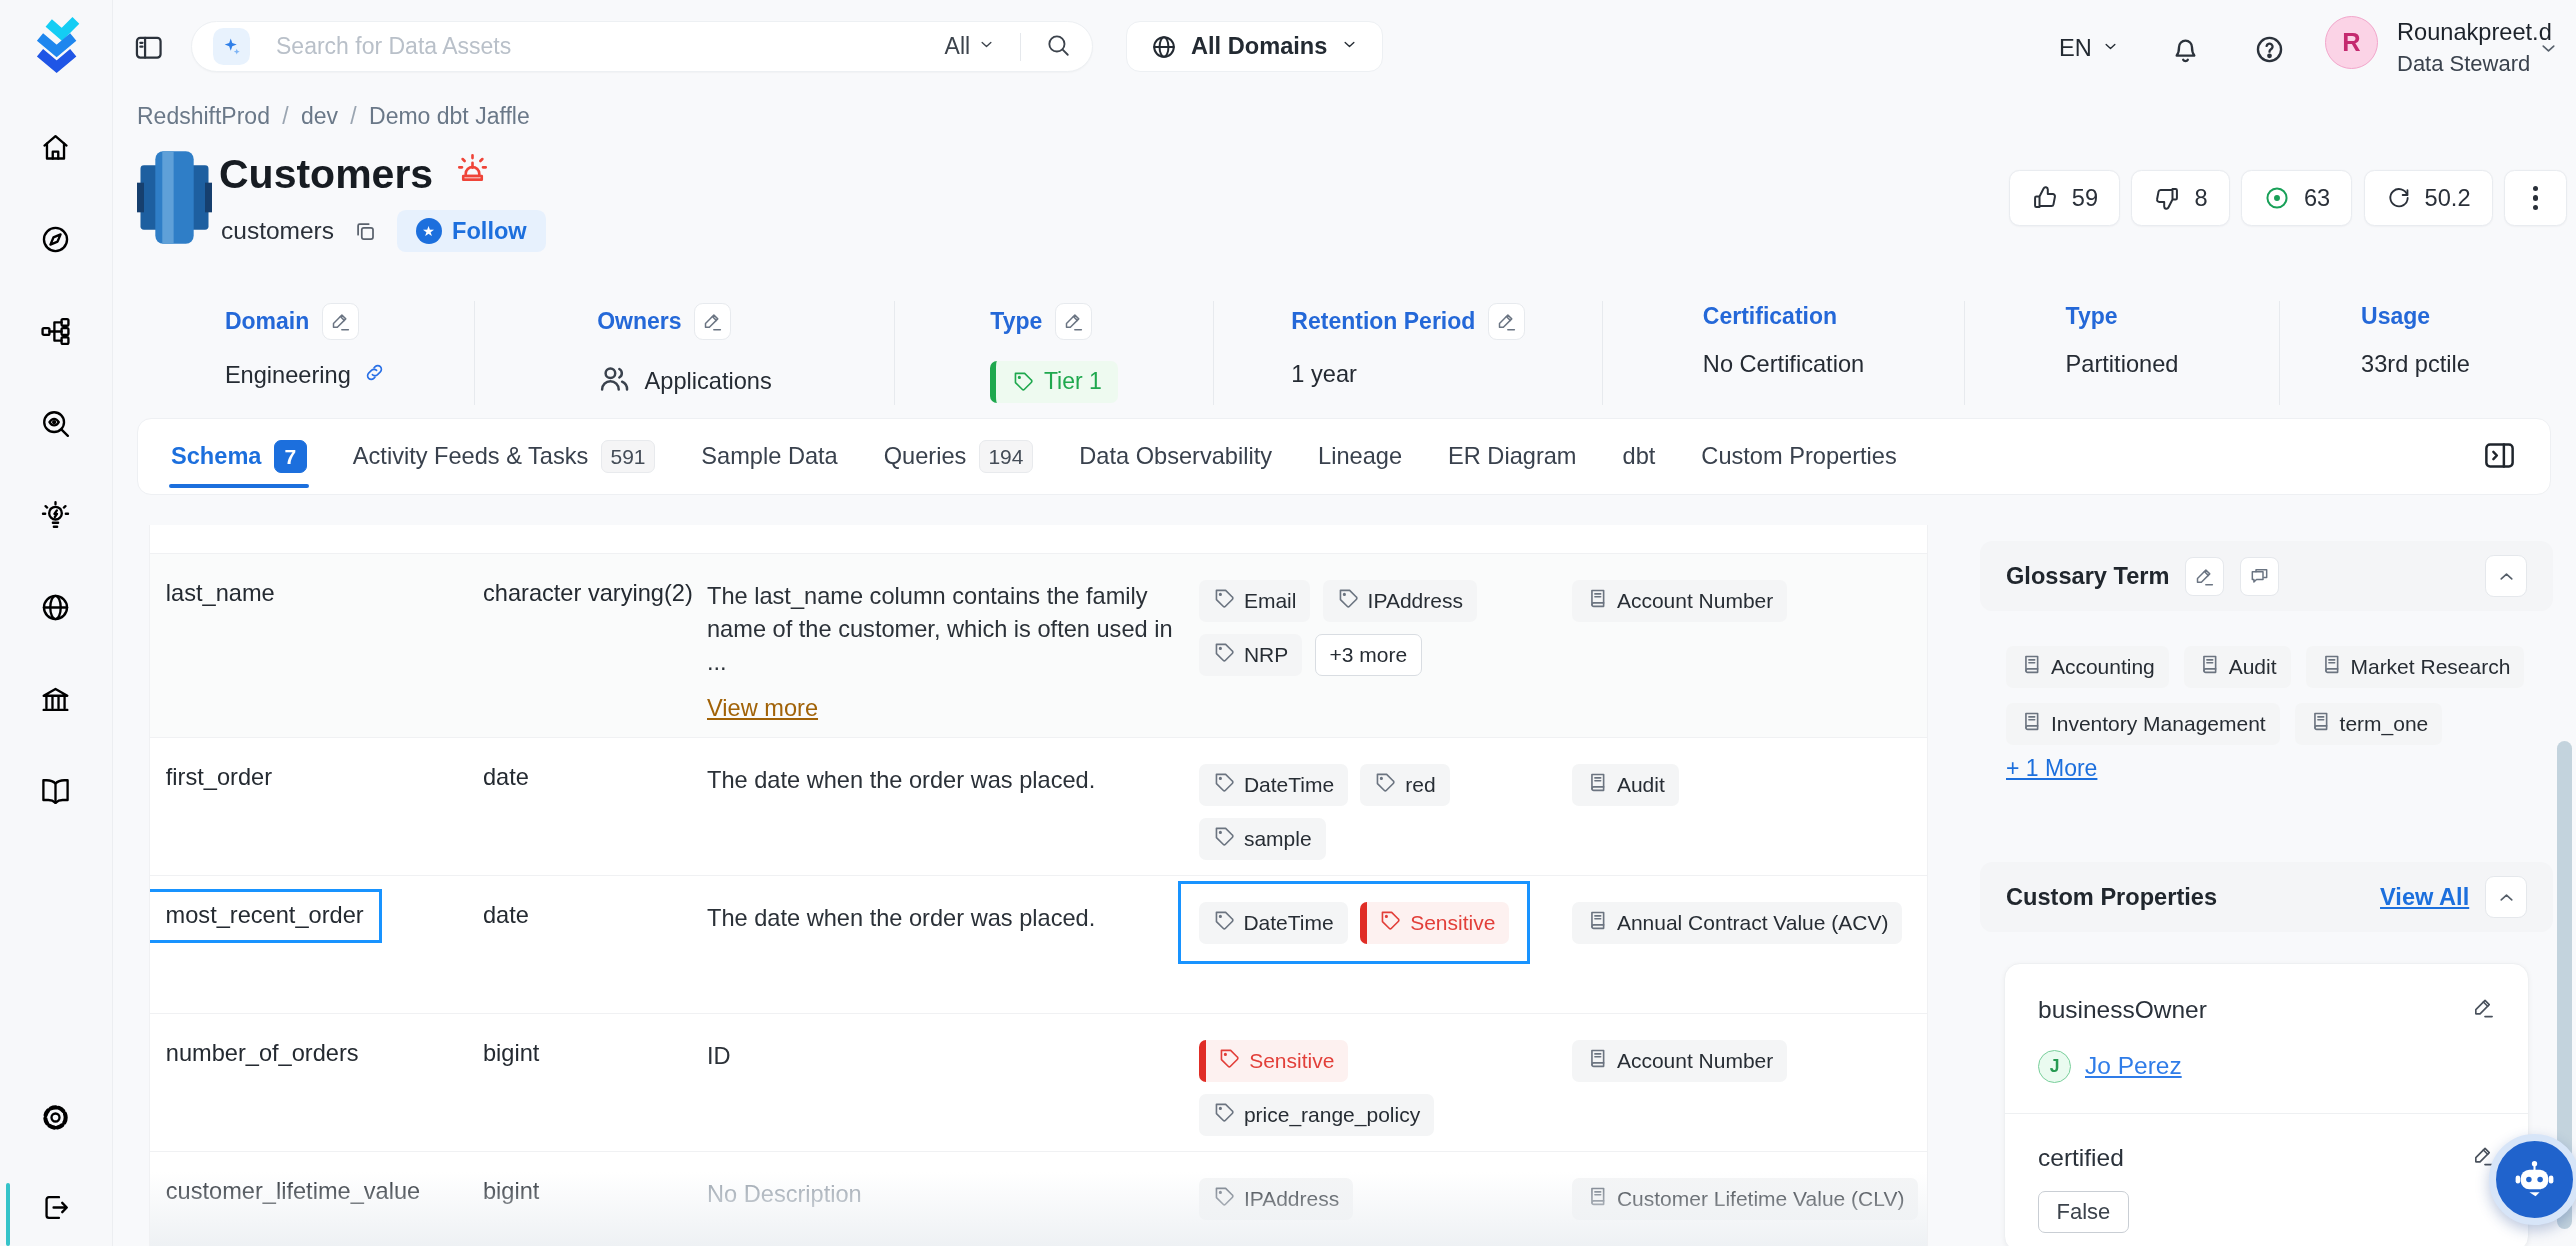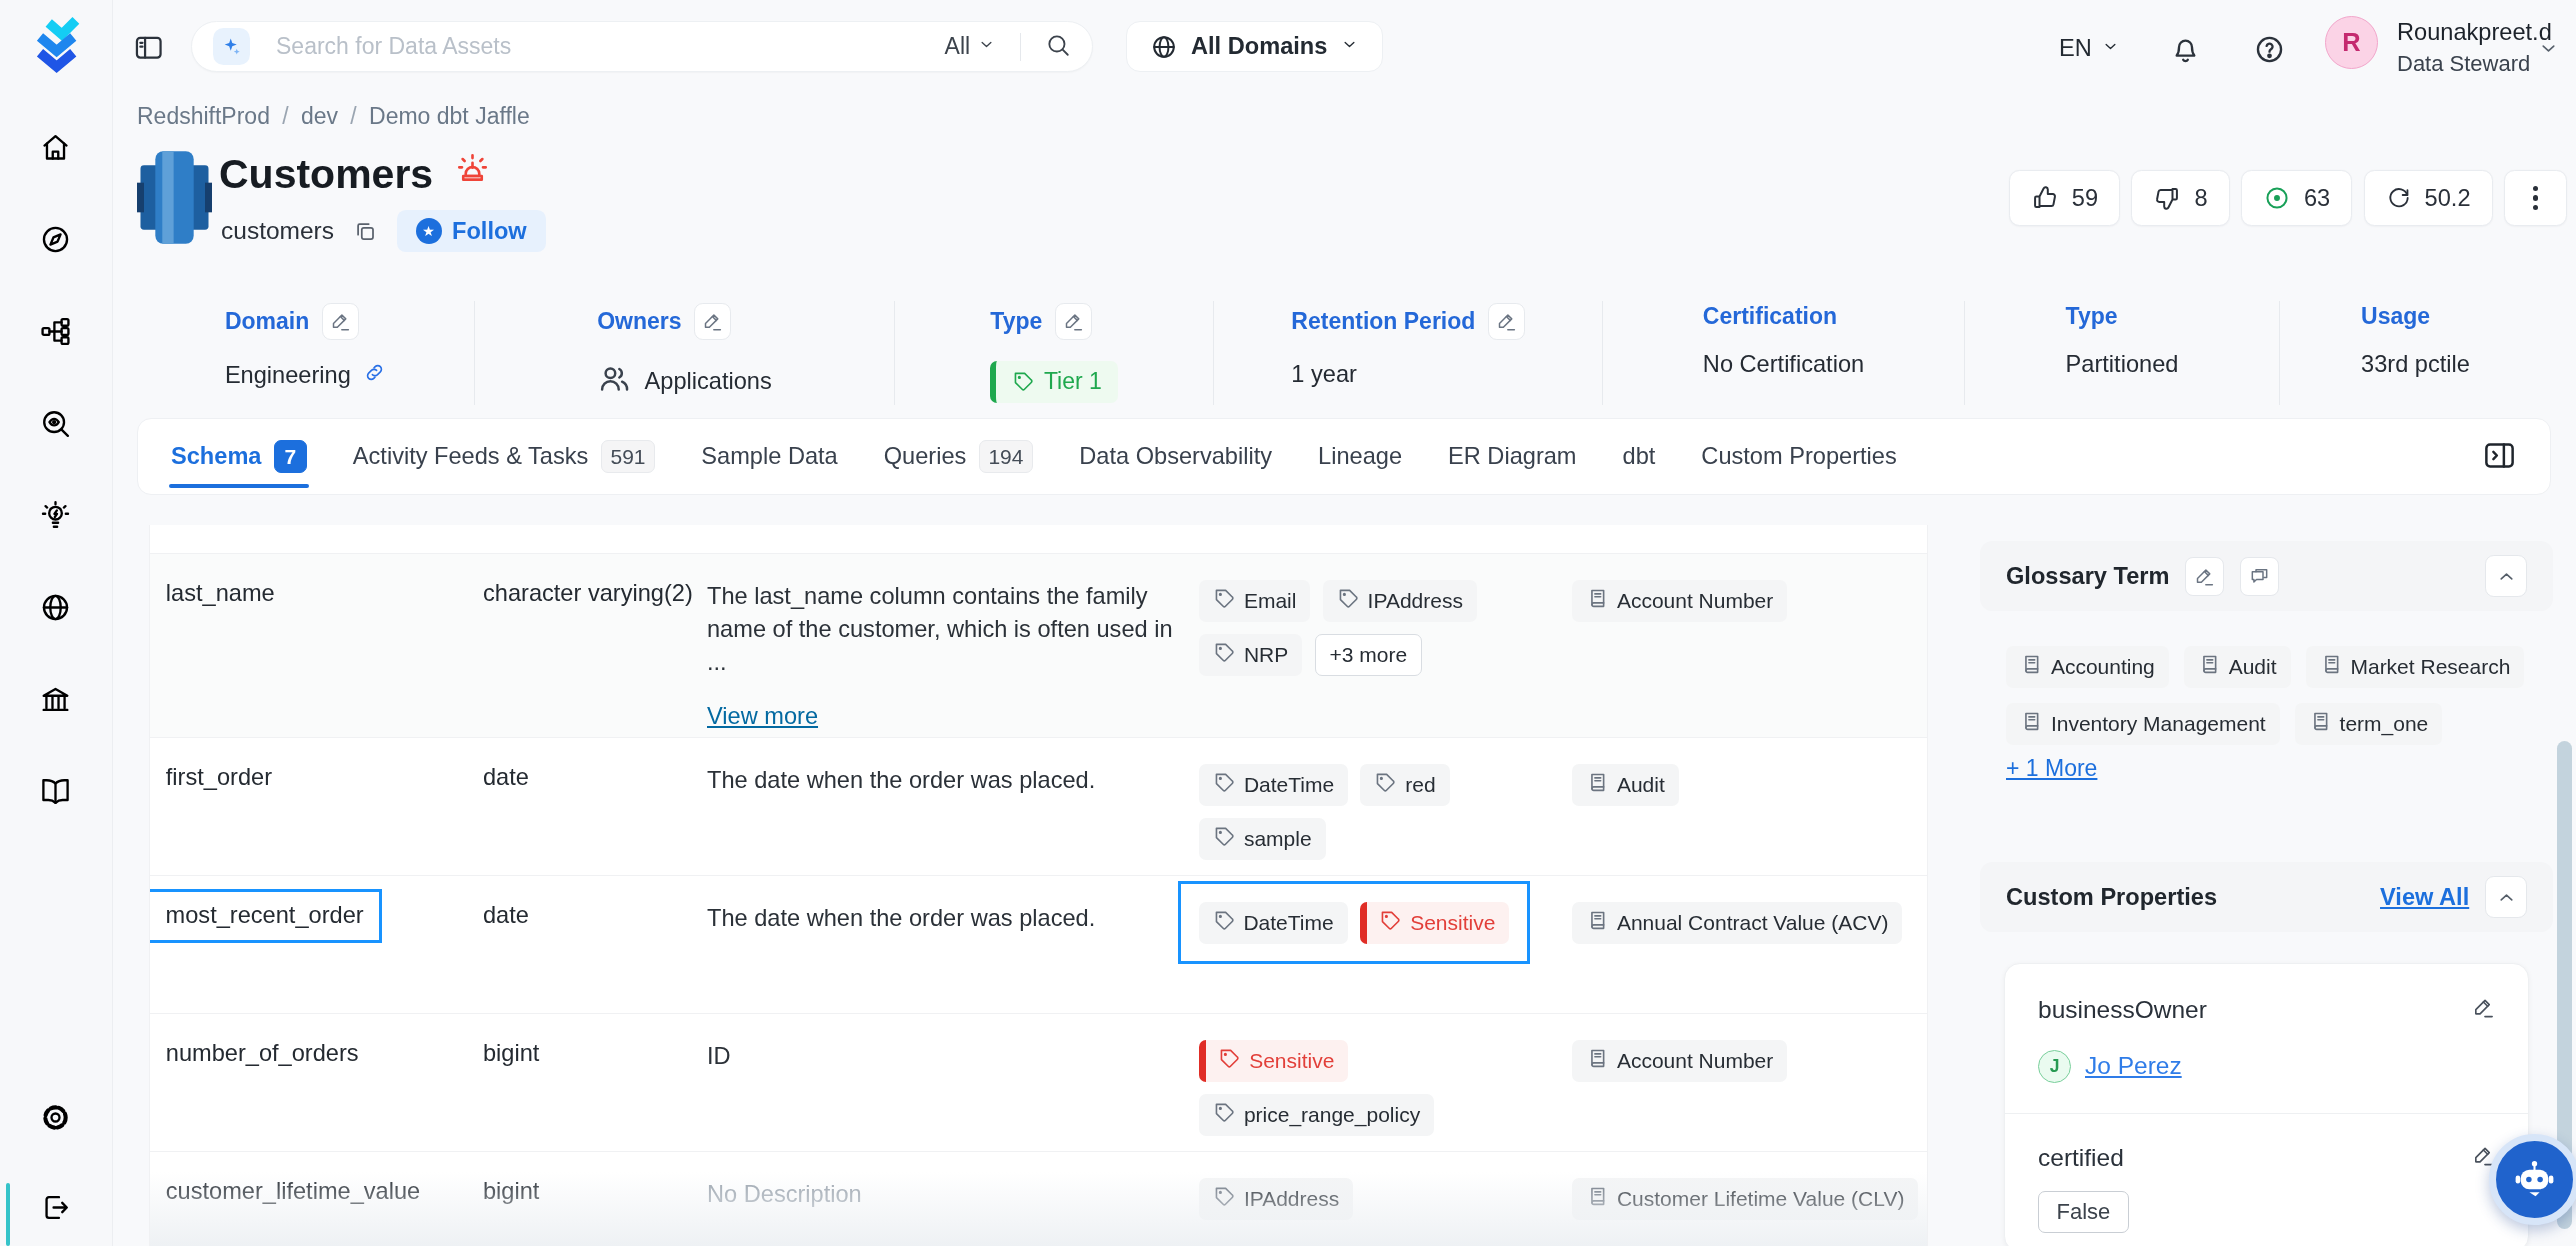--- a/index.html
+++ b/index.html
@@ -74,21 +74,21 @@
   .table{position:absolute;left:149px;top:525px;width:1777px;height:721px;background:#fff;border-left:0.9px solid #f0f1f3;border-right:0.9px solid #f0f1f3;overflow:hidden}
   .trow{position:relative;border-bottom:0.9px solid #f0f1f3;box-sizing:border-box;background:#fff}
   .trow.shaded{background:#fafbfb}
   .cell{position:absolute;top:26px;font-size:23.6px;color:#242a31}
   .cell.c-name{left:15.8px;width:306px}
   .cell.c-type{left:333px;width:228px}
   .cell.c-desc{left:557px;width:477px;line-height:33px;color:#2b3138}
   .cell.c-tags{left:1049px;width:376px}
   .cell.c-gloss{left:1422px;width:368px}
   .no-desc{color:#9aa3ad}
-  .view-more{display:block;color:#0369a1;margin-top:21px}
+  .view-more{display:block;color:#a16207;margin-top:13px}
   .desc-actions{display:flex;gap:35px;margin-top:37px;color:#59616c}
   .chips{display:flex;flex-wrap:wrap;gap:12.3px;align-items:flex-start}
   .chip{display:inline-flex;align-items:center;gap:7.9px;height:42px;padding:0 14px;background:#f4f5f6;border-radius:7px;font-size:21px;color:#272d34;white-space:nowrap;box-sizing:border-box}
   .chip .cic{color:#6b7480;flex:0 0 auto}
   .chip.sensitive{background:#fdf1f0;color:#e23f39;border-left:7px solid #e02d26;padding-left:12.3px}
   .chip.sensitive .cic{color:#e23f39}
   .chip.outline{background:#fff;border:1.8px solid #d9dde2}
   .name-hl{display:inline-block;border:3.5px solid #1893ff;padding:10.5px 15.8px;margin:-14px 0 0 -19px}
   .tags-hl{display:inline-flex;gap:12.3px;border:3.5px solid #1893ff;padding:17.5px;margin:-21px}
   .tfade{position:absolute;left:0;right:0;bottom:0;height:74px;background:linear-gradient(180deg,rgba(255,255,255,0),#eef1f4);pointer-events:none}

